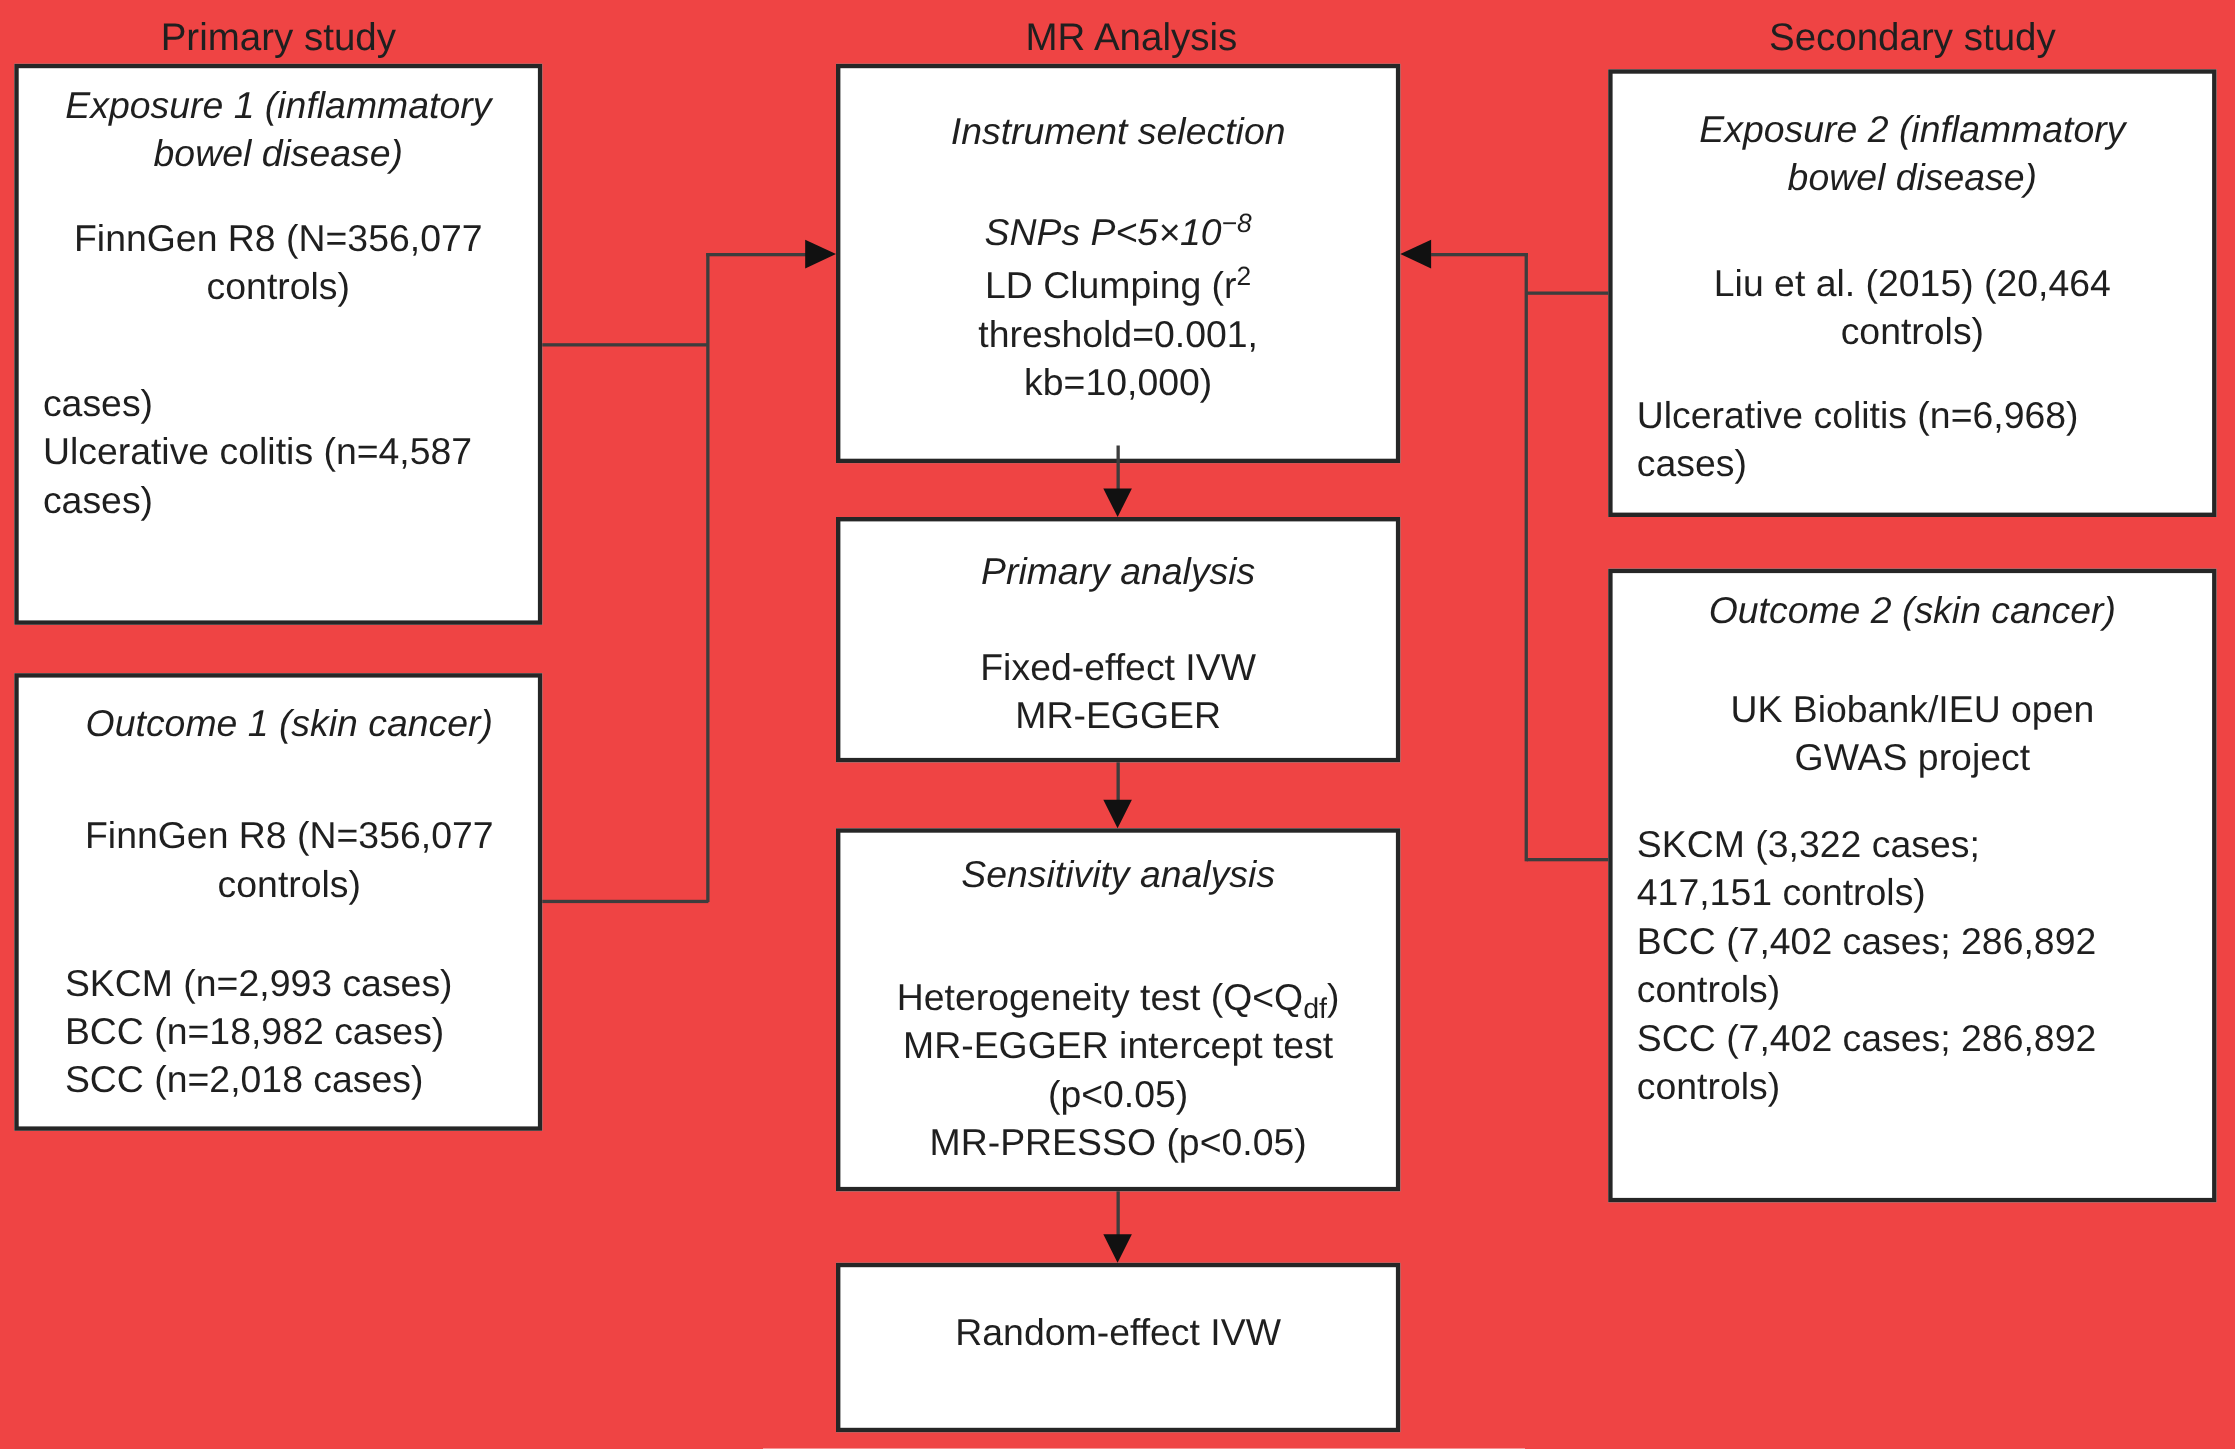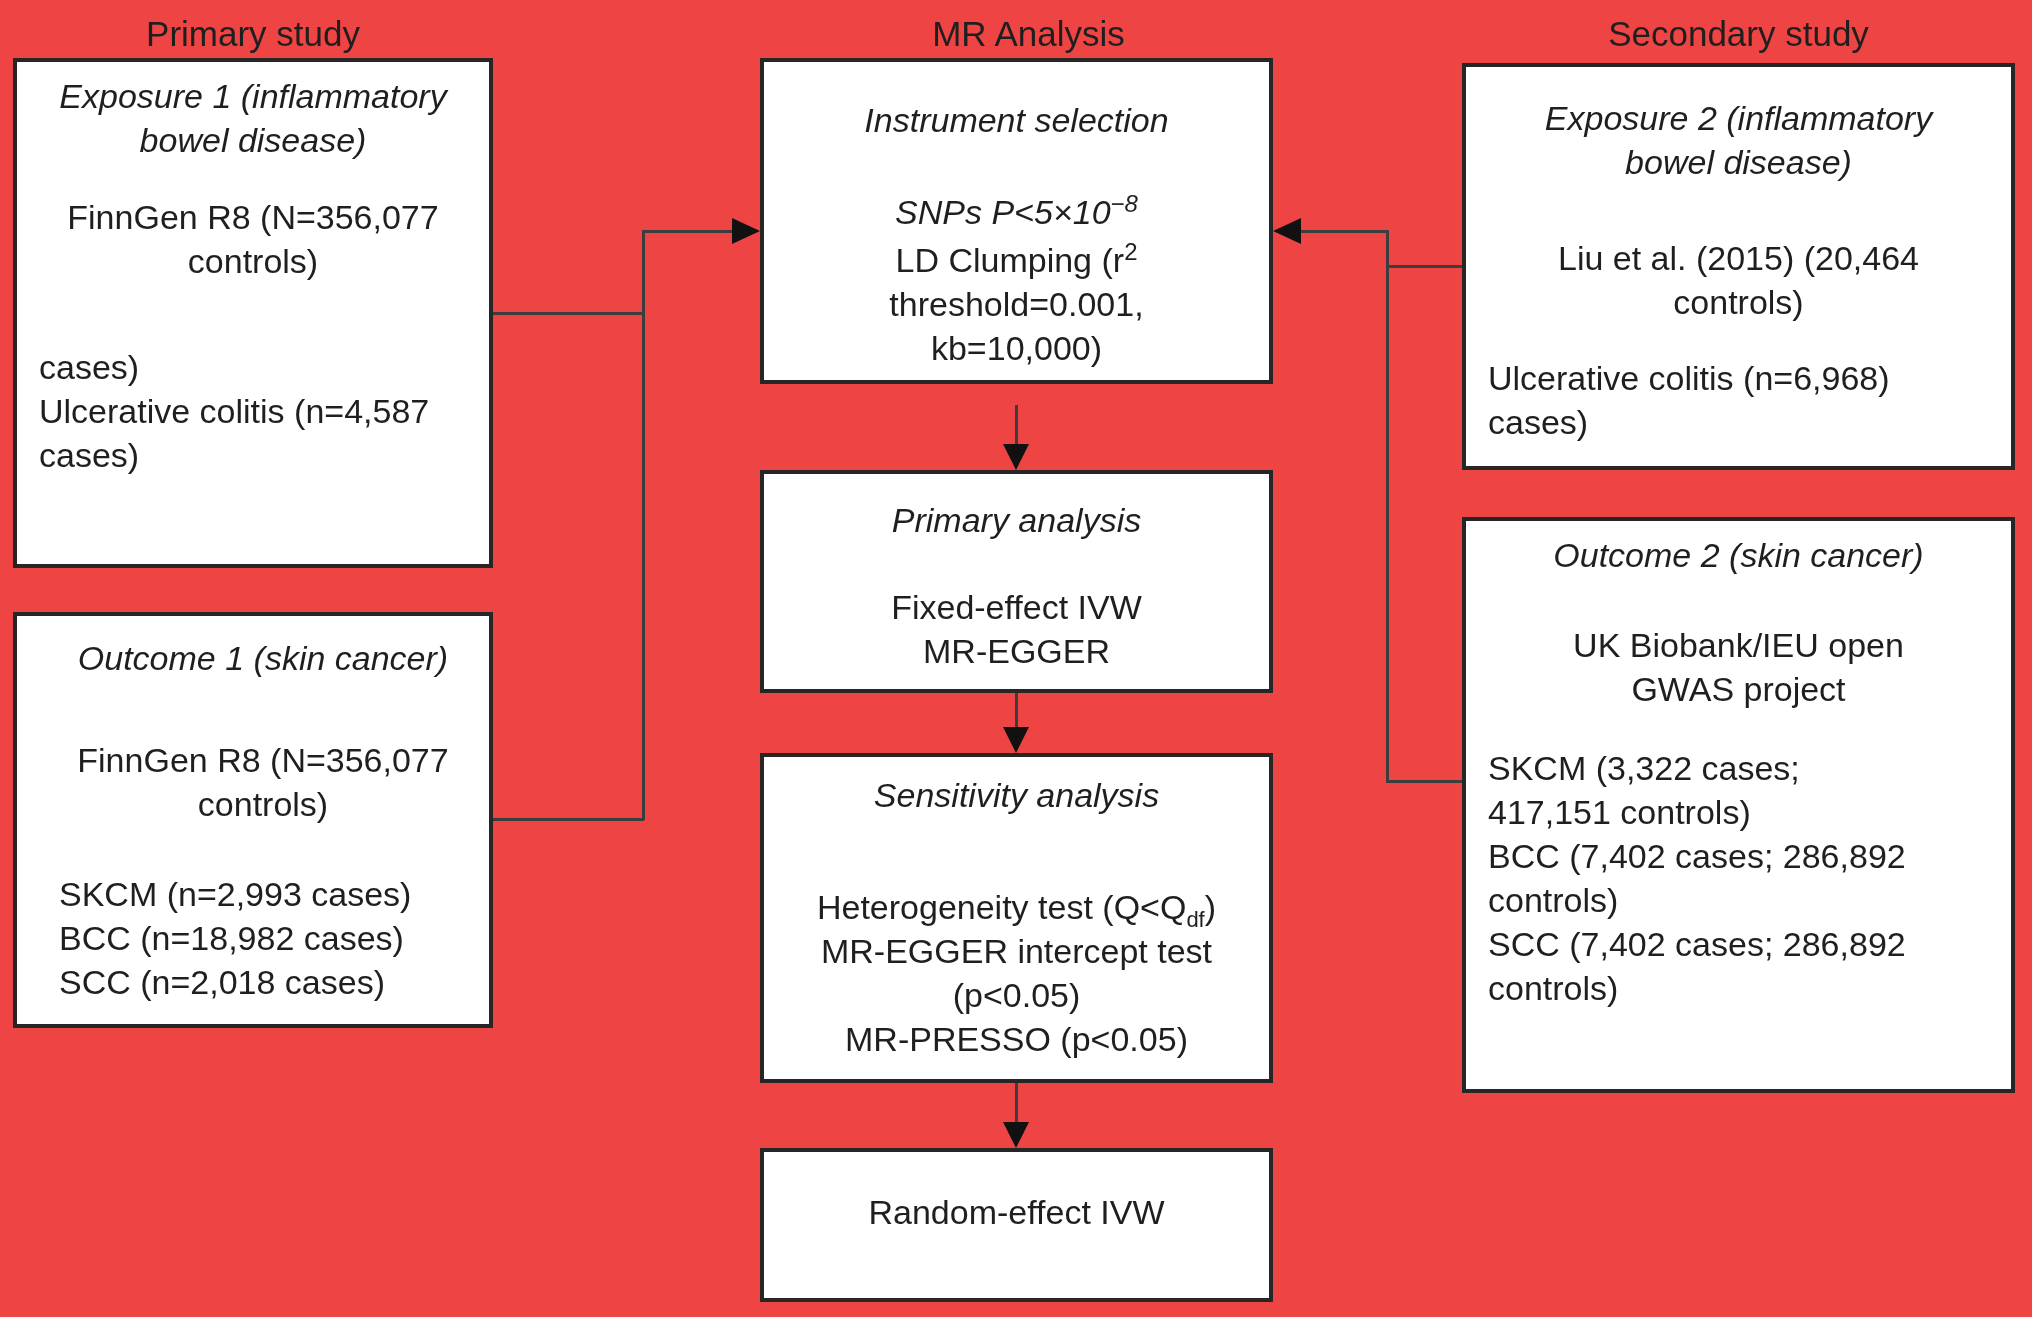--- a/index.html
+++ b/index.html
@@ -13,21 +13,21 @@
   .box{
     position:absolute;background:#ffffff;border:4px solid #262626;box-sizing:border-box;
     font-size:34px;line-height:44px;
   }
   .block{width:100%;box-sizing:border-box;}
   .center{text-align:center;}
   .left-align{text-align:left;padding-left:22px;padding-right:8px;}
   .italic{font-style:italic;}
   .bl{display:block;}
   sup{font-size:24px;line-height:0;vertical-align:super;}
-  sub{font-size:22px;line-height:0;vertical-align:sub;}
+  sub{font-size:26px;line-height:0;vertical-align:sub;}
   .hline,.vline{position:absolute;background:#3d3d3d;}
   .hline{height:3px;}
   .vline{width:3px;}
   .arrowhead{position:absolute;width:0;height:0;}
   .ah-right{border-top:13px solid transparent;border-bottom:13px solid transparent;border-left:28px solid #111111;}
   .ah-left{border-top:13px solid transparent;border-bottom:13px solid transparent;border-right:28px solid #111111;}
   .ah-down{border-left:13px solid transparent;border-right:13px solid transparent;border-top:26px solid #111111;}
 </style>
 </head>
 <body>
@@ -60,21 +60,21 @@
       <span class="bl">FinnGen R8 (N=356,077</span>
       <span class="bl">controls)</span>
     </div>
     <div class="block left-align" style="margin-top:46px;">
       <span class="bl">SKCM (n=2,993 cases)</span>
       <span class="bl">BCC (n=18,982 cases)</span>
       <span class="bl">SCC (n=2,018 cases)</span>
     </div>
   </div>
 
-  <div class="box" style="left:760px;top:58px;width:513px;height:326px;">
+  <div class="box" style="left:760px;top:58px;width:513px;height:363px;">
     <div class="block center italic" style="margin-top:36px;">Instrument selection</div>
     <div class="block center italic" style="margin-top:48px;">
       <span class="bl"><span>SNPs P&lt;5×10</span><sup>−8</sup></span>
     </div>
     <div class="block center" style="margin-top:4px;">
       <span class="bl"><span>LD Clumping (r</span><sup>2</sup></span>
       <span class="bl">threshold=0.001,</span>
       <span class="bl">kb=10,000)</span>
     </div>
   </div>

